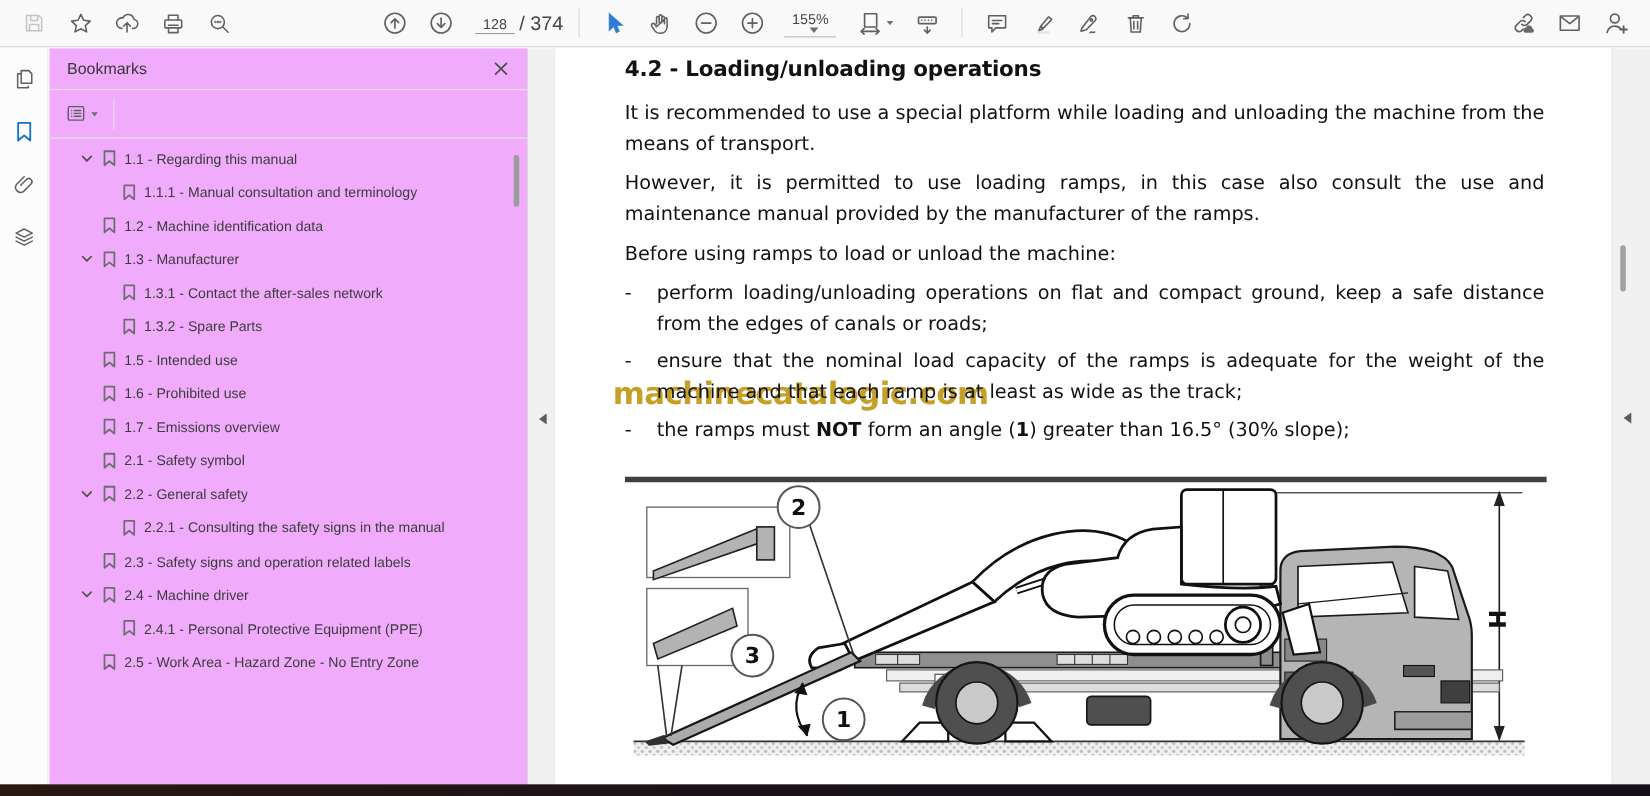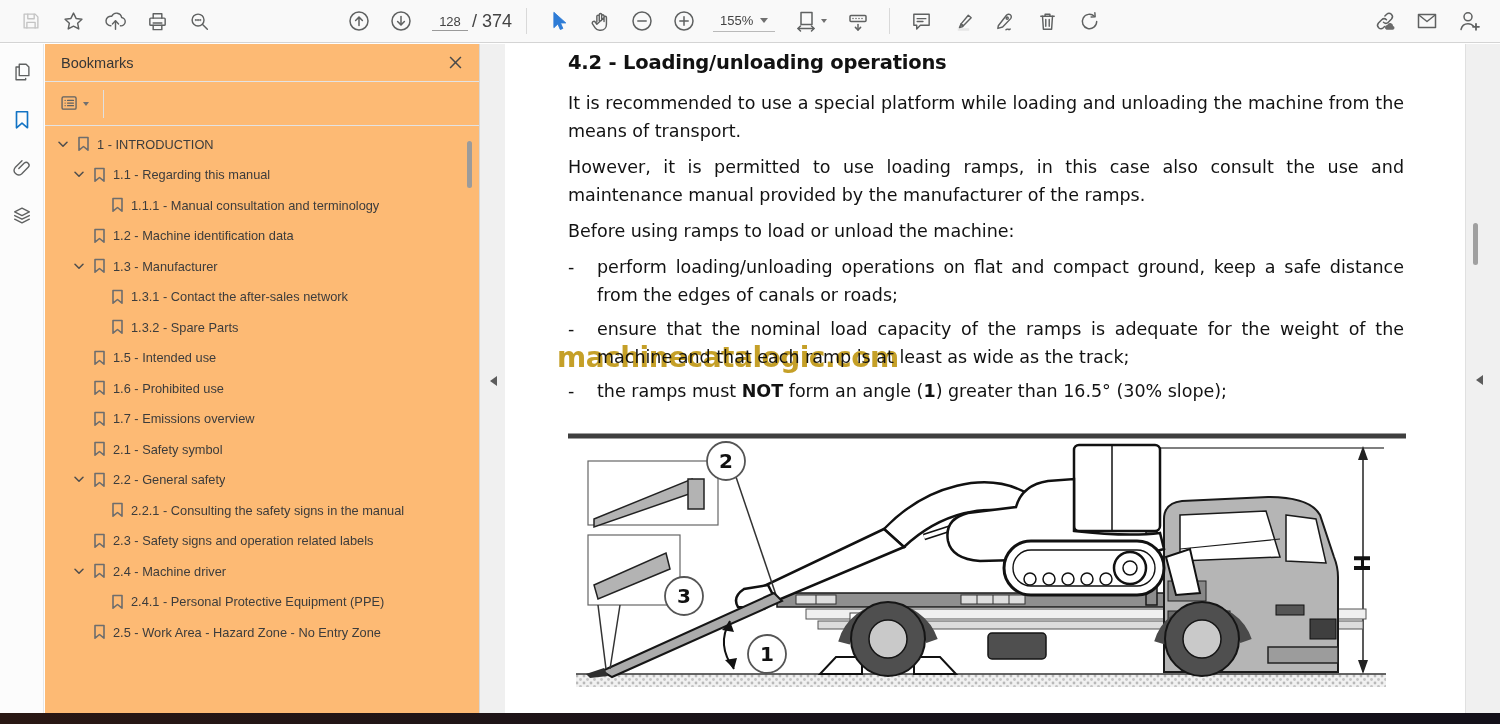--- a/index.html
+++ b/index.html
@@ -12,39 +12,39 @@
              background:#f9f9f9; border-bottom:1px solid #d4d4d4;
              display:flex; align-items:center; padding:0 10px; }
   .tb-btn { width:26px; height:26px; margin:0 8px; display:flex; align-items:center;
             justify-content:center; flex:0 0 auto; cursor:pointer; }
   .tb-sep { width:1px; height:26px; background:#d9d9d9; margin:0 10px; flex:0 0 auto; }
   .tb-gap { width:118px; flex:0 0 auto; }
   .pagebox { width:36px; border-bottom:1px solid #9a9a9a; text-align:center;
              font-size:13px; color:#444; padding:2px 2px 1px; margin:0 4px 0 10px; }
   .pagetotal { font-size:18px; color:#444; margin-right:4px;text-align:center; }
   .zoombox { display:flex; align-items:center; border-bottom:1px solid #b9b9b9;
-             padding:2px 7px 3px; margin:12px 8px; font-size:13px; color:#444; }
+             padding:2px 7px 3px; margin:12px 8px; font-size:13px; color:#444;flex-direction:column; }
   .caret { width:0; height:0; border-left:4px solid transparent; border-right:4px solid transparent;
            border-top:5px solid #707070; margin-left:7px; display:inline-block; }
   .mini-caret { width:0; height:0; border-left:3.5px solid transparent; border-right:3.5px solid transparent;
            border-top:4.5px solid #707070; margin-left:3px; display:inline-block; }
   .push-right { margin-left:auto; }
   svg.ico { stroke:#5f6161; fill:none; stroke-width:1.5; stroke-linecap:round; stroke-linejoin:round; }
   svg.ico.disabled { stroke:#c4c4c4; }
 
   
   .nav-rail { position:absolute; left:0; top:44px; width:44px; height:669px;
               background:#fcfcfc; border-right:1px solid #e7e7e7;
               display:flex; flex-direction:column; align-items:center; padding-top:12px; }
   .rail-btn { width:32px; height:32px; display:flex; align-items:center; justify-content:center;
               margin-bottom:16px; cursor:pointer; }
 
   
   .bm-panel { position:absolute; left:45px; top:44px; width:435px; height:669px;
-              background:#fdba74; border-right:1px solid #d8d8d8; }
+              background:#f0abfc; border-right:1px solid #d8d8d8; }
   .bm-head { height:38px; display:flex; align-items:center; padding:0 16px;
              border-bottom:1px solid #e3e3e3; }
   .bm-title { font-size:14.5px; color:#363636; flex:1; }
   .bm-close { width:16px; height:16px; display:flex; align-items:center; justify-content:center; cursor:pointer; }
   .bm-opts { height:44px; display:flex; align-items:center; padding:0 14px;
              border-bottom:1px solid #e3e3e3; }
   .opts-btn { display:flex; align-items:center; cursor:pointer; }
   .opts-sep { width:1px; height:28px; background:#e0e0e0; margin-left:14px; }
   .bm-tree { position:relative; padding-top:3px; }
   .bm-row { height:30.5px; display:flex; align-items:center; font-size:12.8px; color:#3c3c3c;
@@ -296,33 +296,20 @@
       <span class="opts-btn">
         <svg class="ico" width="21" height="21" viewBox="0 0 24 24">
             <rect x="3.5" y="4.5" width="16" height="14" rx="1.5"></rect>
             <path d="M7 8.5h.01M9.8 8.5h6.7M7 11.5h.01M9.8 11.5h6.7M7 14.5h.01M9.8 14.5h6.7"></path>
           </svg>
         <span class="mini-caret"></span>
       </span>
       <span class="opts-sep"></span>
     </div>
     <div class="bm-tree">
-        <div class="bm-row lvl1">
-          <span class="chev">
-            <svg width="10" height="7" viewBox="0 0 10 7">
-              <path d="M1 1.2L5 5.2 9 1.2" fill="none" stroke="#4d4d4d" stroke-width="1.5" stroke-linecap="round" stroke-linejoin="round"></path>
-            </svg>
-          </span>
-          <span class="bmi">
-            <svg width="13" height="16" viewBox="0 0 13 16">
-              <path d="M2 1.5h9V14.2L6.5 10.5 2 14.2z" fill="none" stroke="#6d6d6d" stroke-width="1.6" stroke-linejoin="round"></path>
-            </svg>
-          </span>
-          <span class="lbl">1 - INTRODUCTION</span>
-        </div>
         <div class="bm-row lvl2">
           <span class="chev">
             <svg width="10" height="7" viewBox="0 0 10 7">
               <path d="M1 1.2L5 5.2 9 1.2" fill="none" stroke="#4d4d4d" stroke-width="1.5" stroke-linecap="round" stroke-linejoin="round"></path>
             </svg>
           </span>
           <span class="bmi">
             <svg width="13" height="16" viewBox="0 0 13 16">
               <path d="M2 1.5h9V14.2L6.5 10.5 2 14.2z" fill="none" stroke="#6d6d6d" stroke-width="1.6" stroke-linejoin="round"></path>
             </svg>

